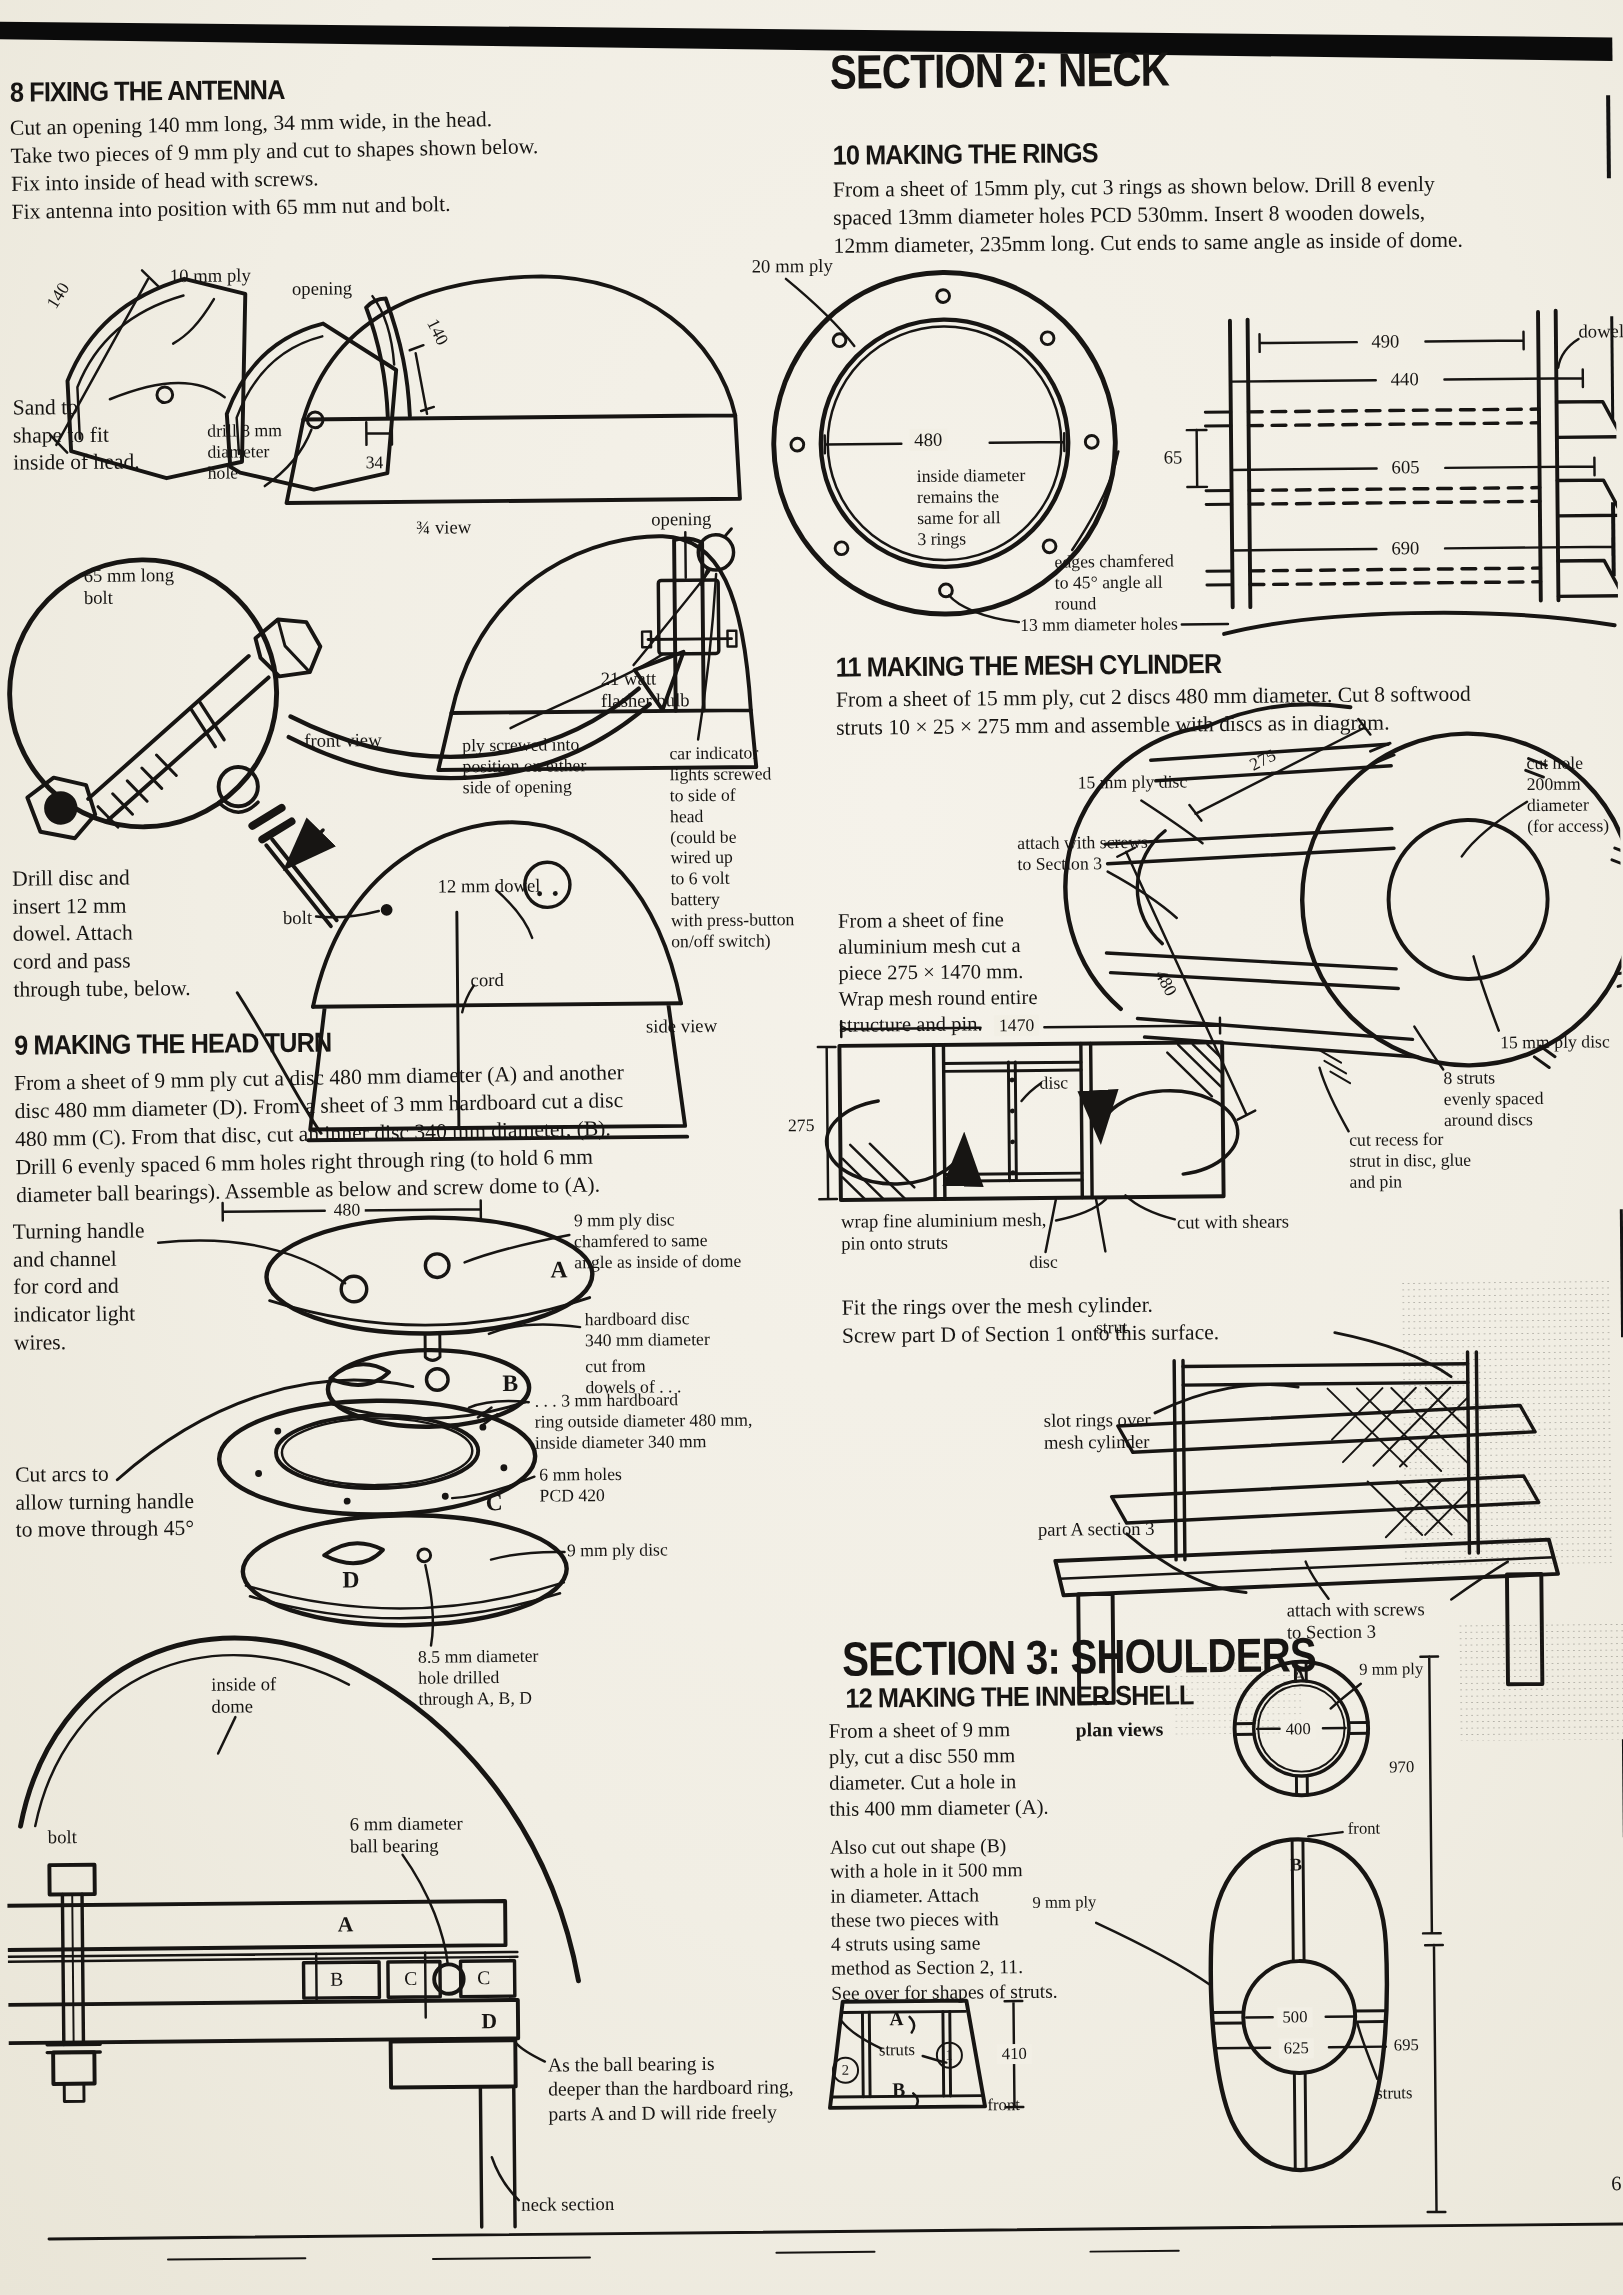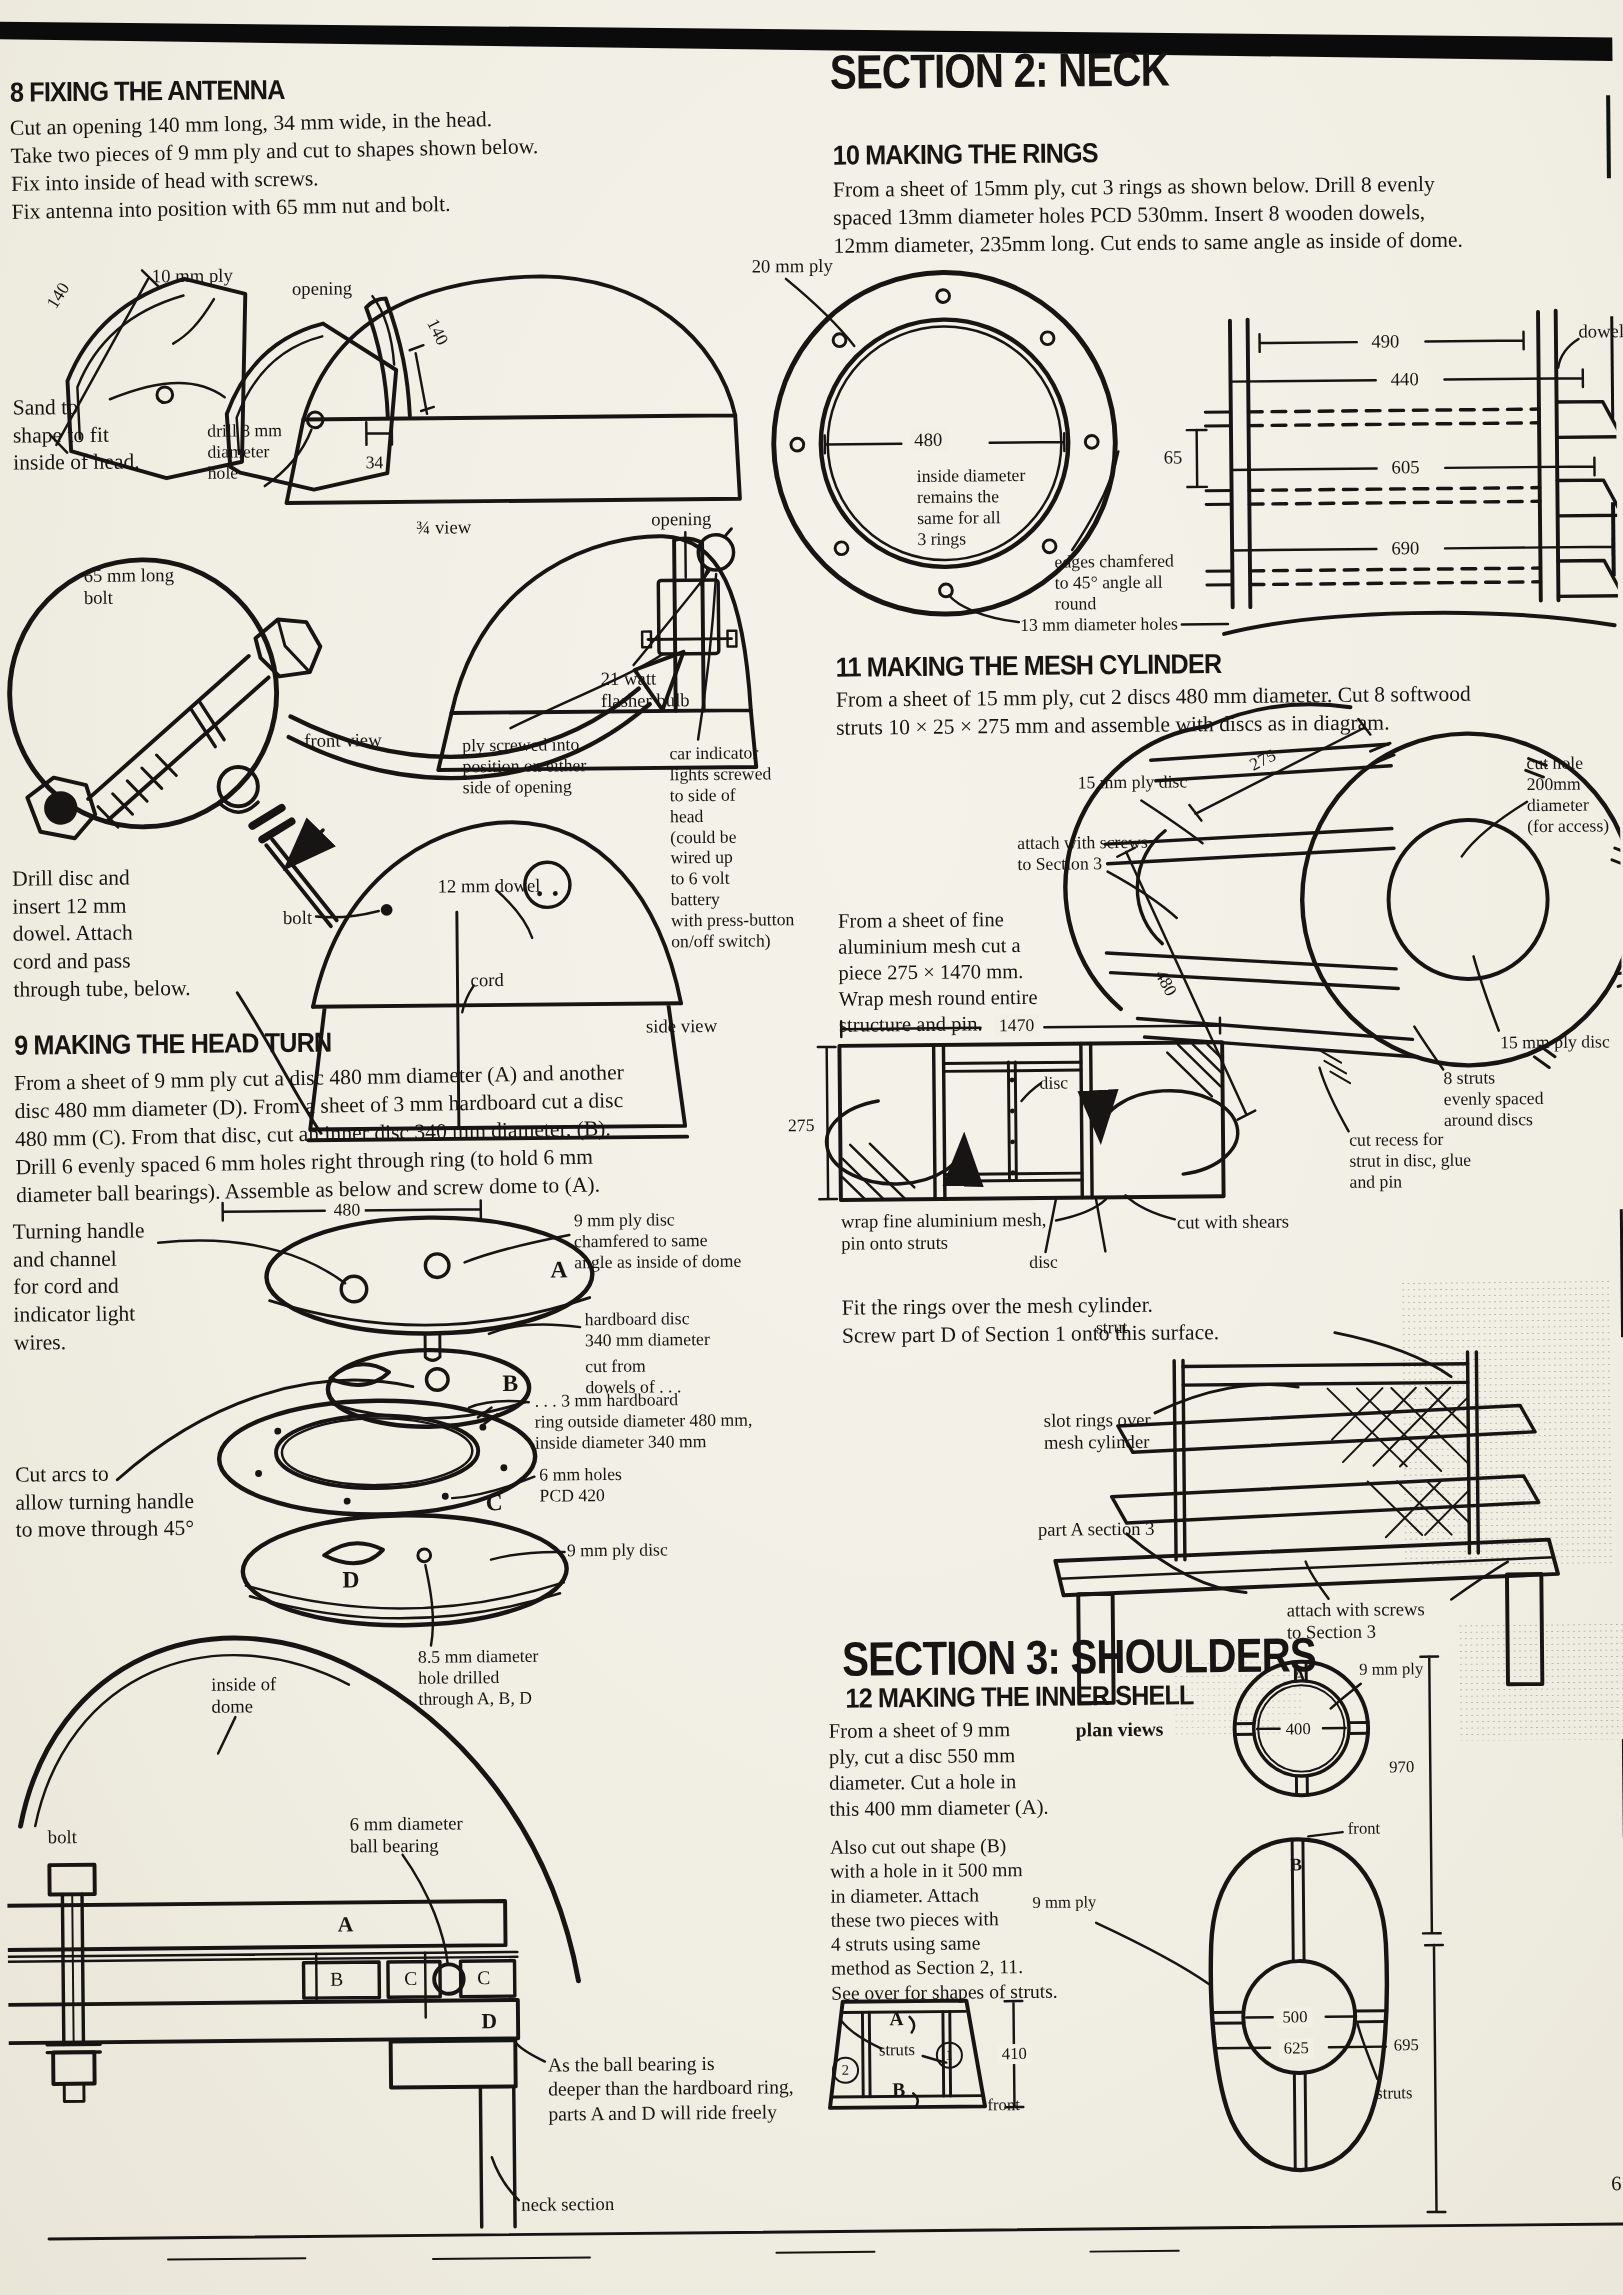--- a/index.html
+++ b/index.html
@@ -276,21 +276,21 @@
 <div class="mark" style="left:1617px;top:510px;width:3.9px;height:74px"></div>
 <div class="mark" style="left:1619px;top:1217px;width:2.9px;height:128px"></div>
 <div class="mark" style="left:1616px;top:1747px;width:3.9px;height:98px"></div>
 
 <div class="lb hd h2s" style="left:19.6px;top:69px">8 FIXING THE ANTENNA</div>
 <div class="lb par" style="left:19.6px;top:104px;transform:rotate(-.5deg)">Cut an opening 140 mm long, 34 mm wide, in the head.
 Take two pieces of  9 mm ply and cut to shapes shown below.
 Fix into inside of head with screws.
 Fix antenna into position with 65 mm nut and bolt.</div>
 <div class="lb f36" style="left:53px;top:278px;transform:rotate(-57deg)">140</div>
-<div class="lb f38" style="left:160px;top:259px">10 mm ply</div>
+<div class="lb f38" style="left:178px;top:259px">10 mm ply</div>
 <div class="lb f44" style="left:19.6px;top:387px">Sand to
 shape to fit
 inside of head.</div>
 <div class="lb f36" style="left:214px;top:415px">drill 8 mm
 diameter
 hole</div>
 <div class="lb f38" style="left:300px;top:273px">opening</div>
 <div class="lb f36" style="left:432px;top:318px;transform:rotate(64deg)">140</div>
 <div class="lb f36" style="left:372px;top:448px">34</div>
 <div class="lb f38" style="left:422px;top:513px">¾ view</div>

